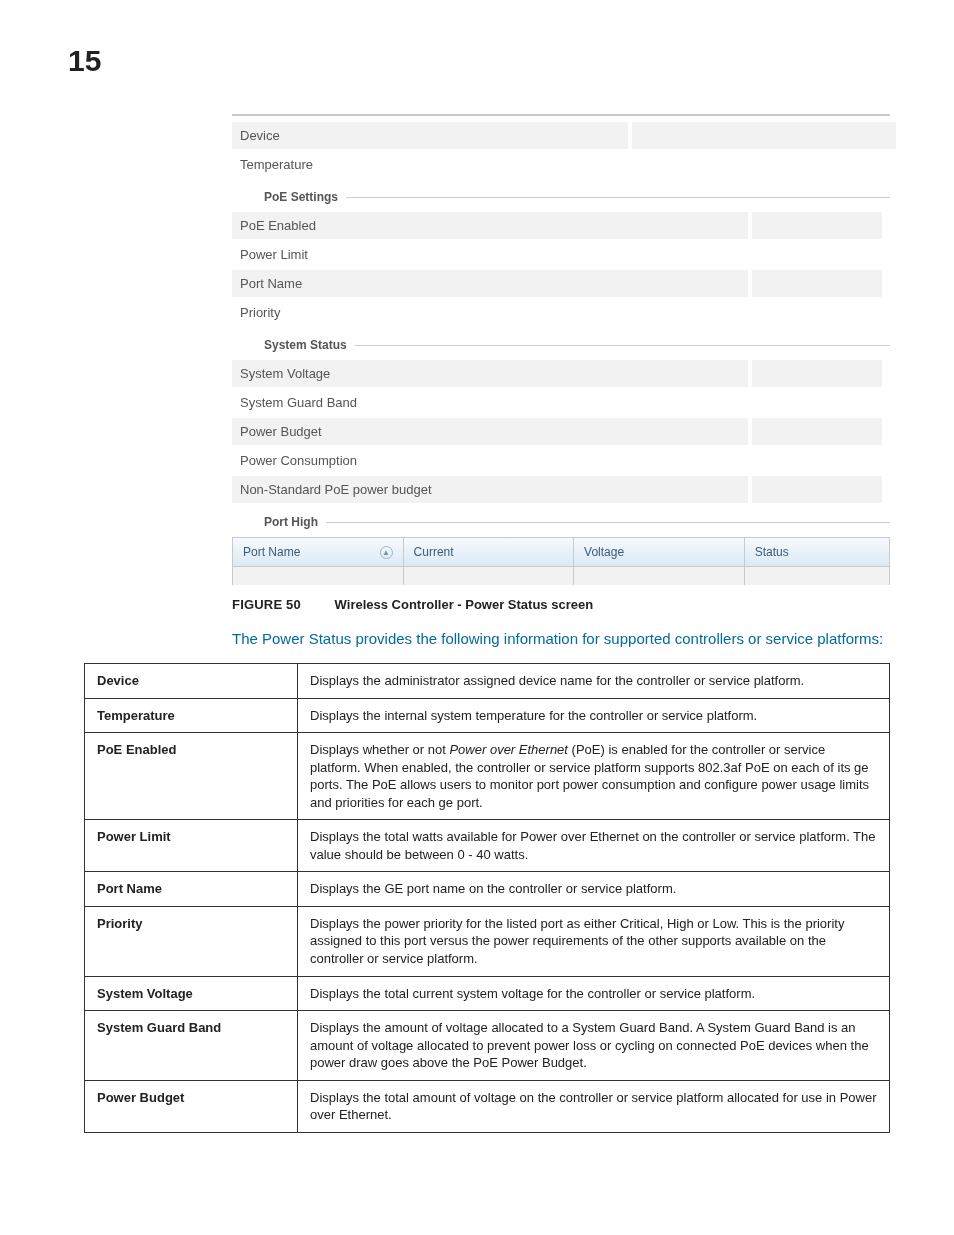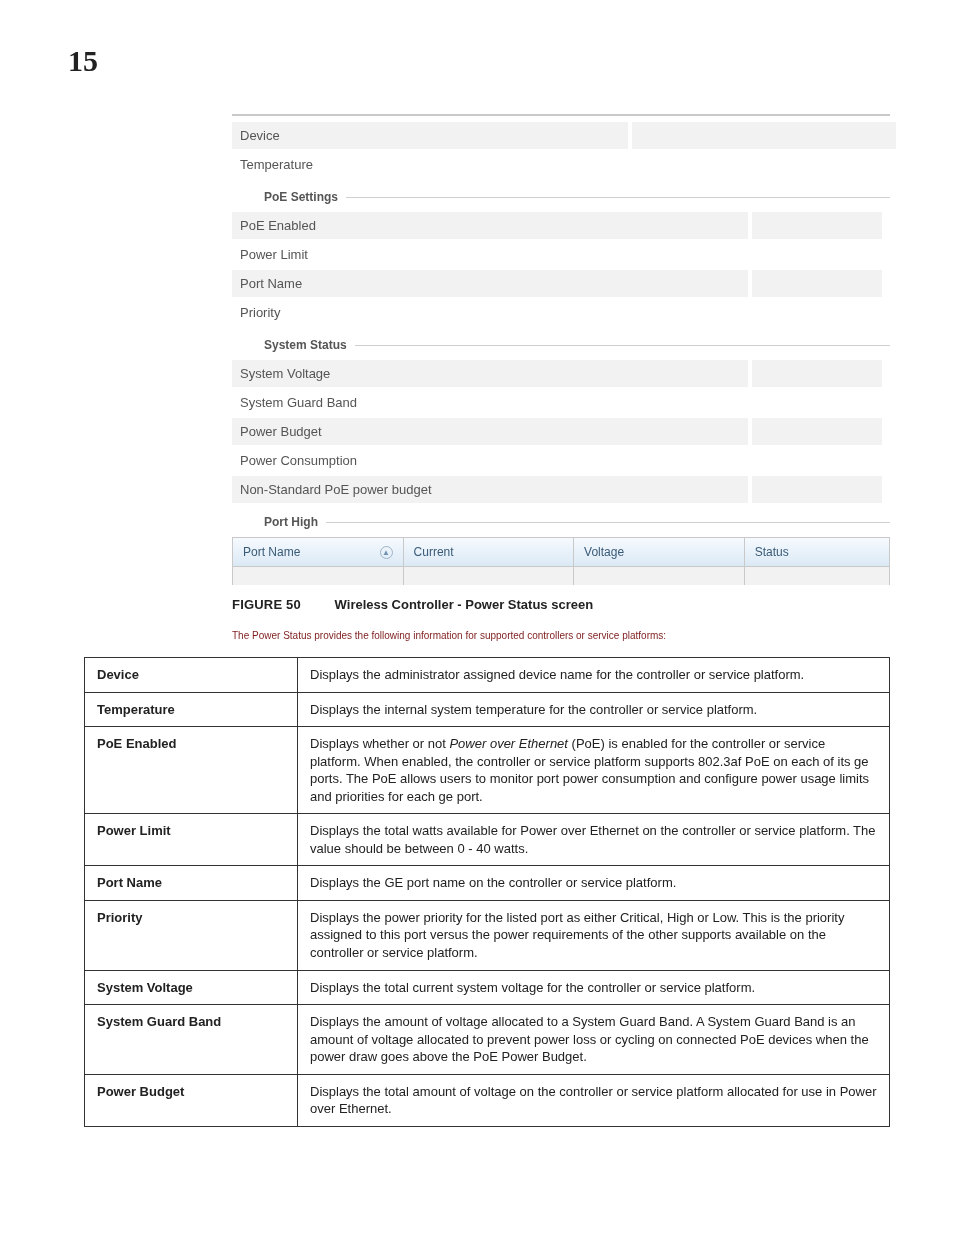--- a/index.html
+++ b/index.html
@@ -13,21 +13,21 @@
   }
   .page {
     padding: 44px 64px 40px 64px;
     box-sizing: border-box;
   }
   .page-number {
     font-size: 30px;
     font-weight: 600;
     color: #222;
     margin: 0 0 36px 4px;
-    font-family: Liberation Serif, serif;
+    font-family: Liberation Sans, sans-serif;
   }
   .screenshot-area {
     margin-left: 168px;
     margin-right: 0;
     border-top: 2px solid #c9c9c9;
     padding-top: 6px;
     font-family: Tahoma, Verdana, Arial, sans-serif;
     color: #555;
   }
   .panel-row {
@@ -127,22 +127,22 @@
   .figure-caption .fig-label {
     font-weight: bold;
     letter-spacing: 0.2px;
   }
   .figure-caption .fig-title {
     font-weight: bold;
     margin-left: 30px;
   }
   .intro-text {
     margin: 0 0 16px 168px;
-    font-size: 10px;
-    color: #7f1d1d;
+    font-size: 15px;
+    color: #0369a1;
   }
   .def-table {
     width: 100%;
     border: 1px solid #333;
     border-collapse: collapse;
     box-sizing: border-box;
     margin-left: 20px;
     margin-right: 0;
     width: calc(100% - 20px);
   }

